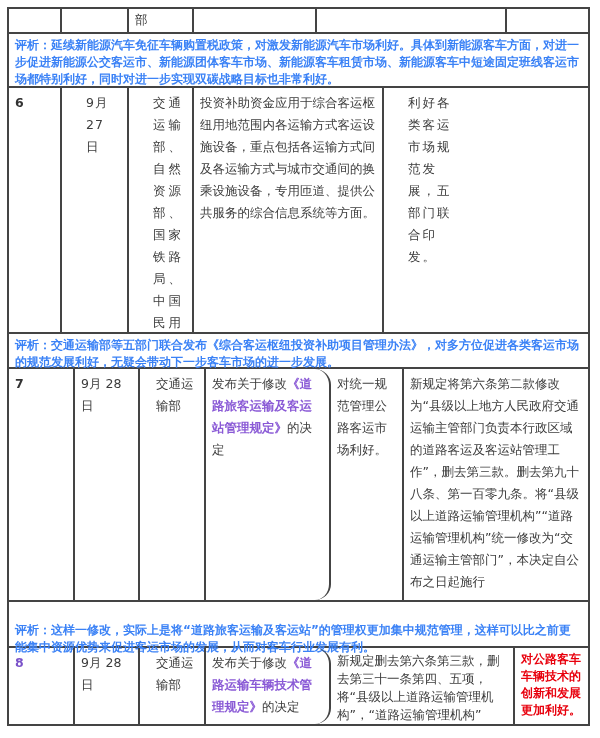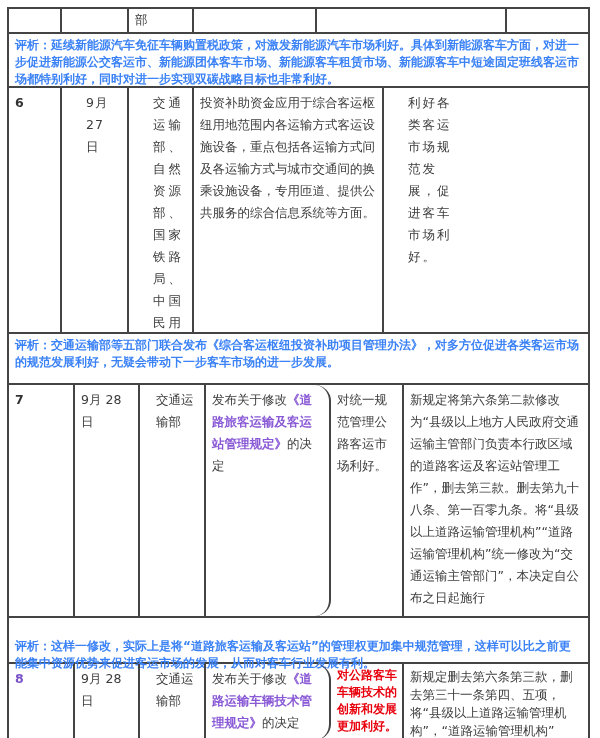--- a/index.html
+++ b/index.html
@@ -93,25 +93,25 @@
   <div class="row" style="height:54px;">
     <div class="comment">评析：延续新能源汽车免征车辆购置税政策，对激发新能源汽车市场利好。具体到新能源客车方面，对进一步促进新能源公交客运市、新能源团体客车市场、新能源客车租赁市场、新能源客车中短途固定班线客运市场都特别利好，同时对进一步实现双碳战略目标也非常利好。</div>
   </div>
 
   <div class="row A" style="height:246px;">
     <div class="cells">
       <div class="cell c1 num">6</div>
       <div class="cell c2 spaced" style="letter-spacing:1px;">9月 27 日</div>
       <div class="cell c3 spaced">交通运输部、自然资源部、国家铁路局、中国民用航空局、国家邮政局</div>
       <div class="cell c5">投资补助资金应用于综合客运枢纽用地范围内各运输方式客运设施设备，重点包括各运输方式间及各运输方式与城市交通间的换乘设施设备，专用匝道、提供公共服务的综合信息系统等方面。</div>
-      <div class="cell c6 spaced" style="letter-spacing:2px;">利好各类客运市场规范发展，促进客车市场利好。</div>
+      <div class="cell c6 spaced" style="letter-spacing:2px;">利好各类客运市场规范发展，五部门联合印发。</div>
     </div>
   </div>
 
-  <div class="row" style="height:51px;">
+  <div class="row" style="height:35px;">
     <div class="comment">评析：交通运输部等五部门联合发布《综合客运枢纽投资补助项目管理办法》，对多方位促进各类客运市场的规范发展利好，无疑会带动下一步客车市场的进一步发展。</div>
   </div>
 
   <div class="row B" style="height:233px;">
     <div class="cells">
       <div class="cell c1 num">7</div>
       <div class="cell c2">9月 28 日</div>
       <div class="cell c3">交通运输部</div>
       <div class="cell c4">
         <span>发布关于修改</span><span class="link">《道路旅客运输及客运站管理规定》</span><span>的决定</span>
@@ -126,18 +126,18 @@
   </div>
 
   <div class="row B" style="height:78px;">
     <div class="cells">
       <div class="cell c1 num purple">8</div>
       <div class="cell c2">9月 28 日</div>
       <div class="cell c3">交通运输部</div>
       <div class="cell c4">
         <span>发布关于修改</span><span class="link">《道路运输车辆技术管理规定》</span><span>的决定</span>
       </div>
+      <div class="cell c5" style="line-height:18px; padding-top:4px;">新规定删去第六条第三款，删去第三十一条第四、五项，将“县级以上道路运输管理机构”，“道路运输管理机构”</div>
       <div class="cell c6 red-bold" style="line-height:17px; font-size:12px; padding-top:3px;">对公路客车车辆技术的创新和发展更加利好。</div>
-      <div class="cell c5" style="line-height:18px; padding-top:4px;">新规定删去第六条第三款，删去第三十一条第四、五项，将“县级以上道路运输管理机构”，“道路运输管理机构”</div>
     </div>
   </div>
 
 </div>
 
 </body></html>

